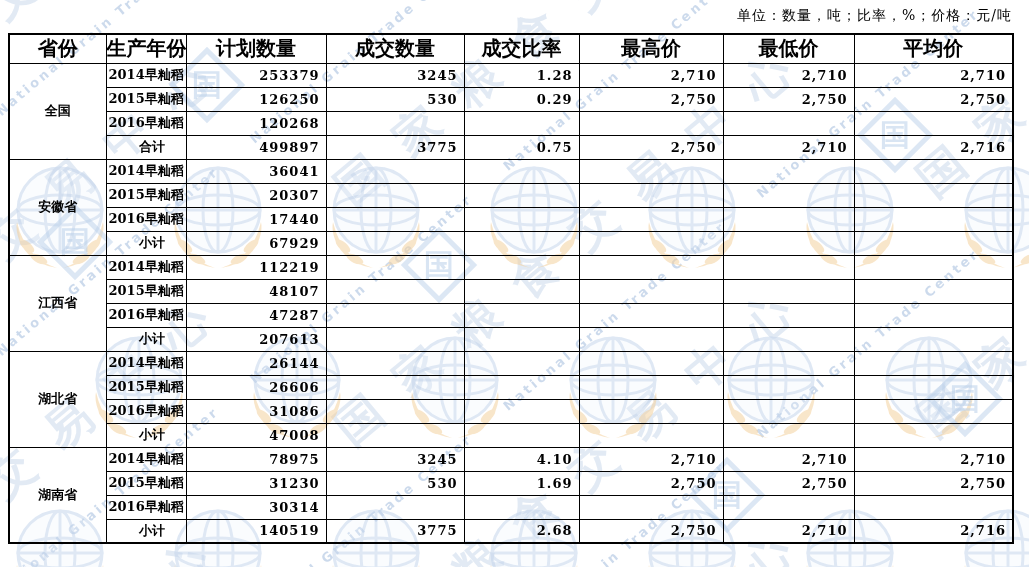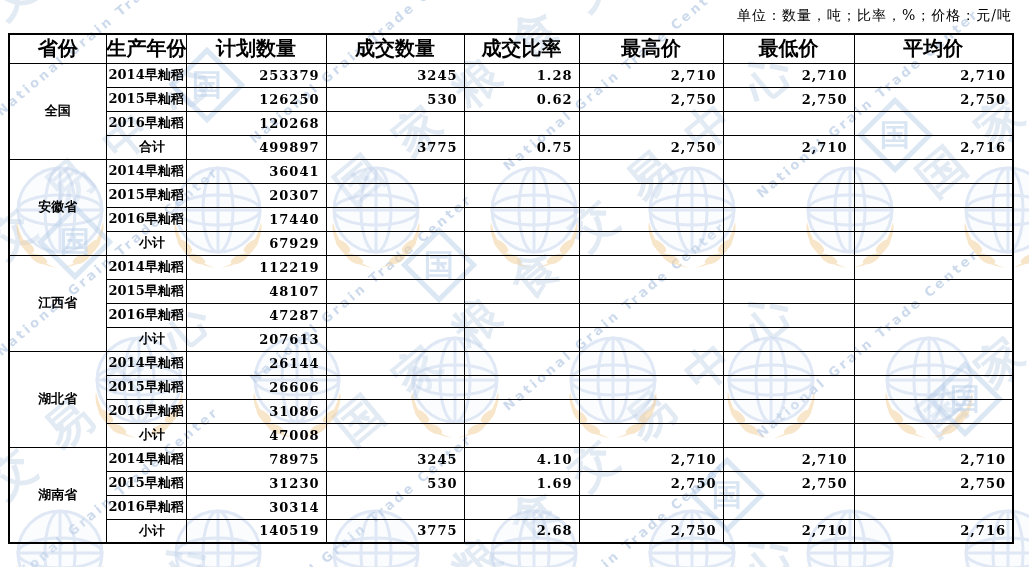--- a/index.html
+++ b/index.html
@@ -468,21 +468,21 @@
           <td class="c-num">3245</td>
           <td class="c-num">1.28</td>
           <td class="c-num">2,710</td>
           <td class="c-num">2,710</td>
           <td class="c-num">2,710</td>
         </tr>
         <tr>
           <td class="c-year">2015早籼稻</td>
           <td class="c-num">126250</td>
           <td class="c-num">530</td>
-          <td class="c-num">0.62</td>
+          <td class="c-num">0.29</td>
           <td class="c-num">2,750</td>
           <td class="c-num">2,750</td>
           <td class="c-num">2,750</td>
         </tr>
         <tr>
           <td class="c-year">2016早籼稻</td>
           <td class="c-num">120268</td>
           <td class="c-num"></td>
           <td class="c-num"></td>
           <td class="c-num"></td>

